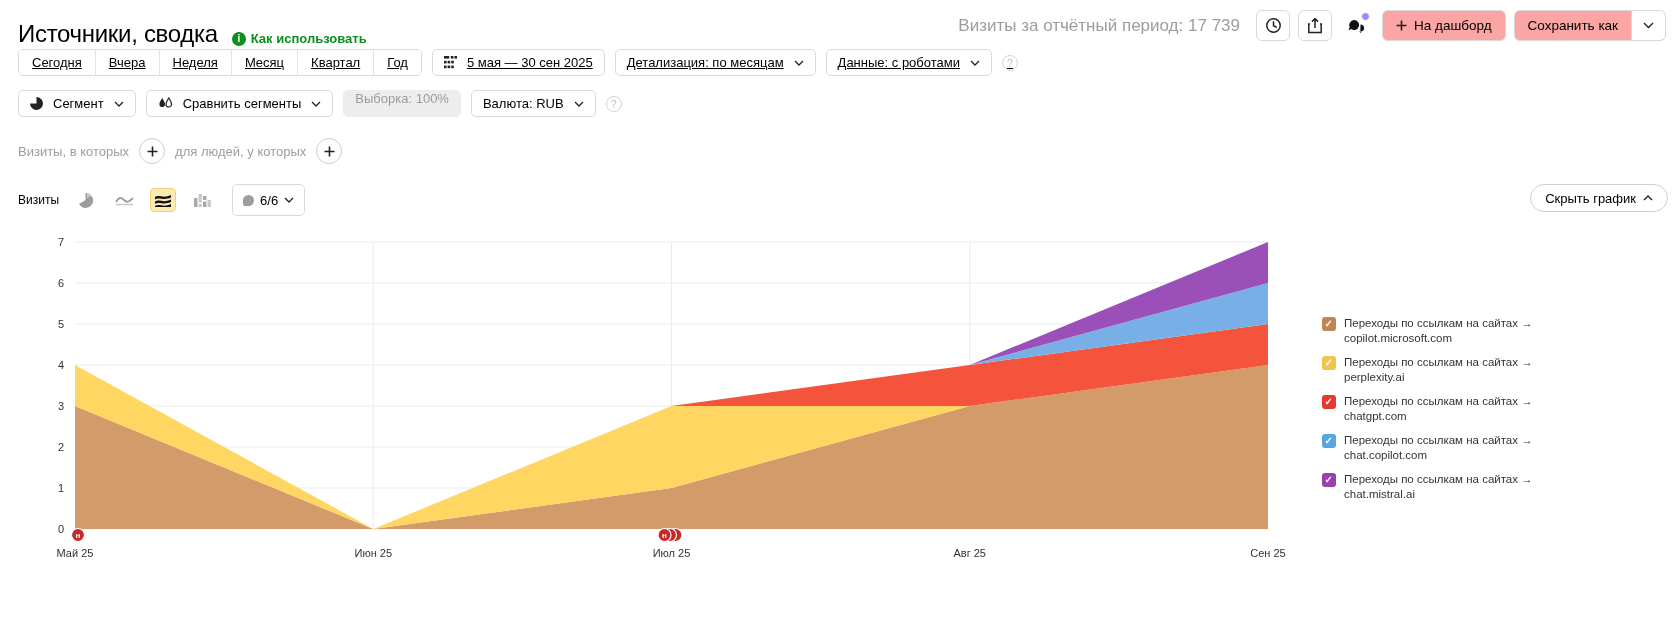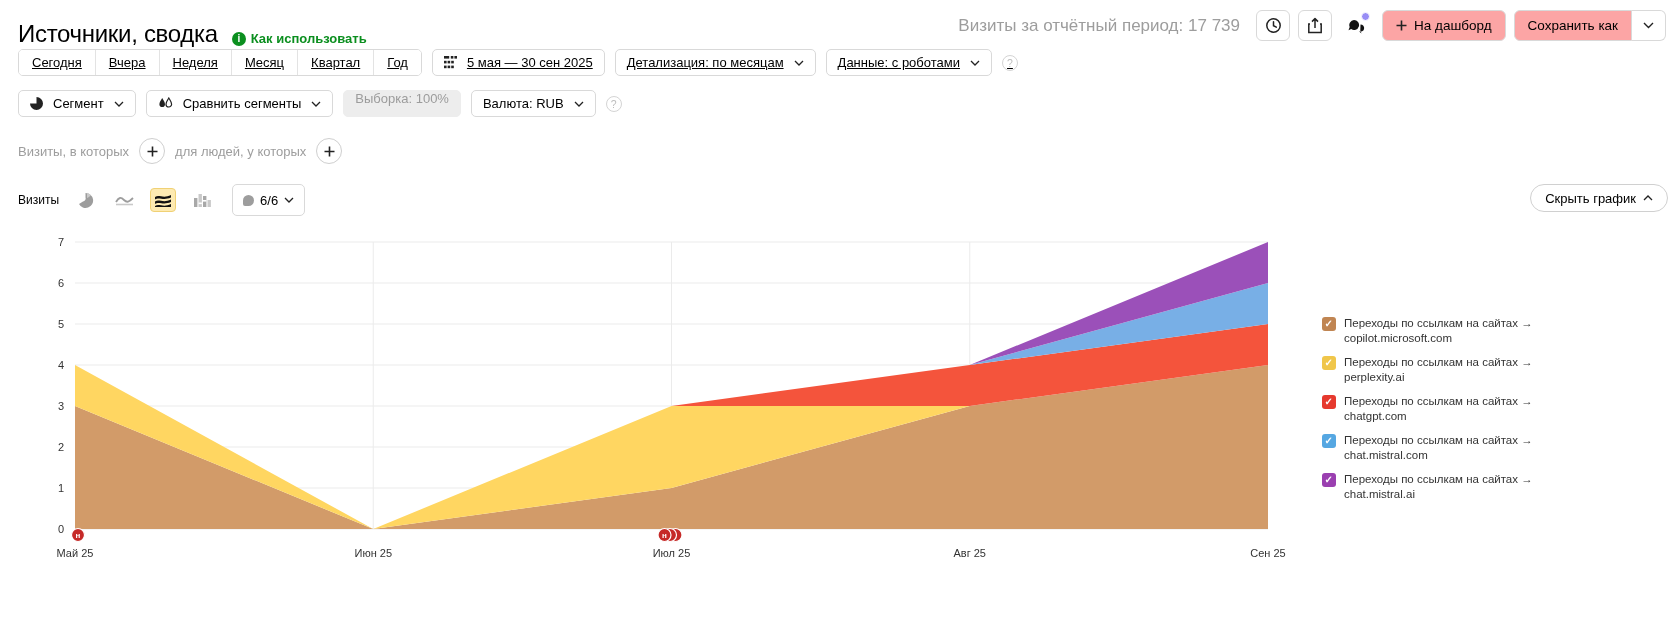--- a/index.html
+++ b/index.html
@@ -287,21 +287,21 @@
       <div class="legend-item">
         <span class="legend-check" style="background: rgb(240, 198, 74);"></span>
         <span class="legend-text"><span>Переходы по ссылкам на сайтах →</span><br><span>perplexity.ai</span></span>
       </div>
       <div class="legend-item">
         <span class="legend-check" style="background: rgb(230, 57, 46);"></span>
         <span class="legend-text"><span>Переходы по ссылкам на сайтах →</span><br><span>chatgpt.com</span></span>
       </div>
       <div class="legend-item">
         <span class="legend-check" style="background: rgb(85, 167, 226);"></span>
-        <span class="legend-text"><span>Переходы по ссылкам на сайтах →</span><br><span>chat.mistral.com</span></span>
+        <span class="legend-text"><span>Переходы по ссылкам на сайтах →</span><br><span>chat.copilot.com</span></span>
       </div>
       <div class="legend-item">
         <span class="legend-check" style="background: rgb(154, 63, 176);"></span>
         <span class="legend-text"><span>Переходы по ссылкам на сайтах →</span><br><span>chat.mistral.ai</span></span>
       </div>
     </div>
   </div>
 
 </div>
 

